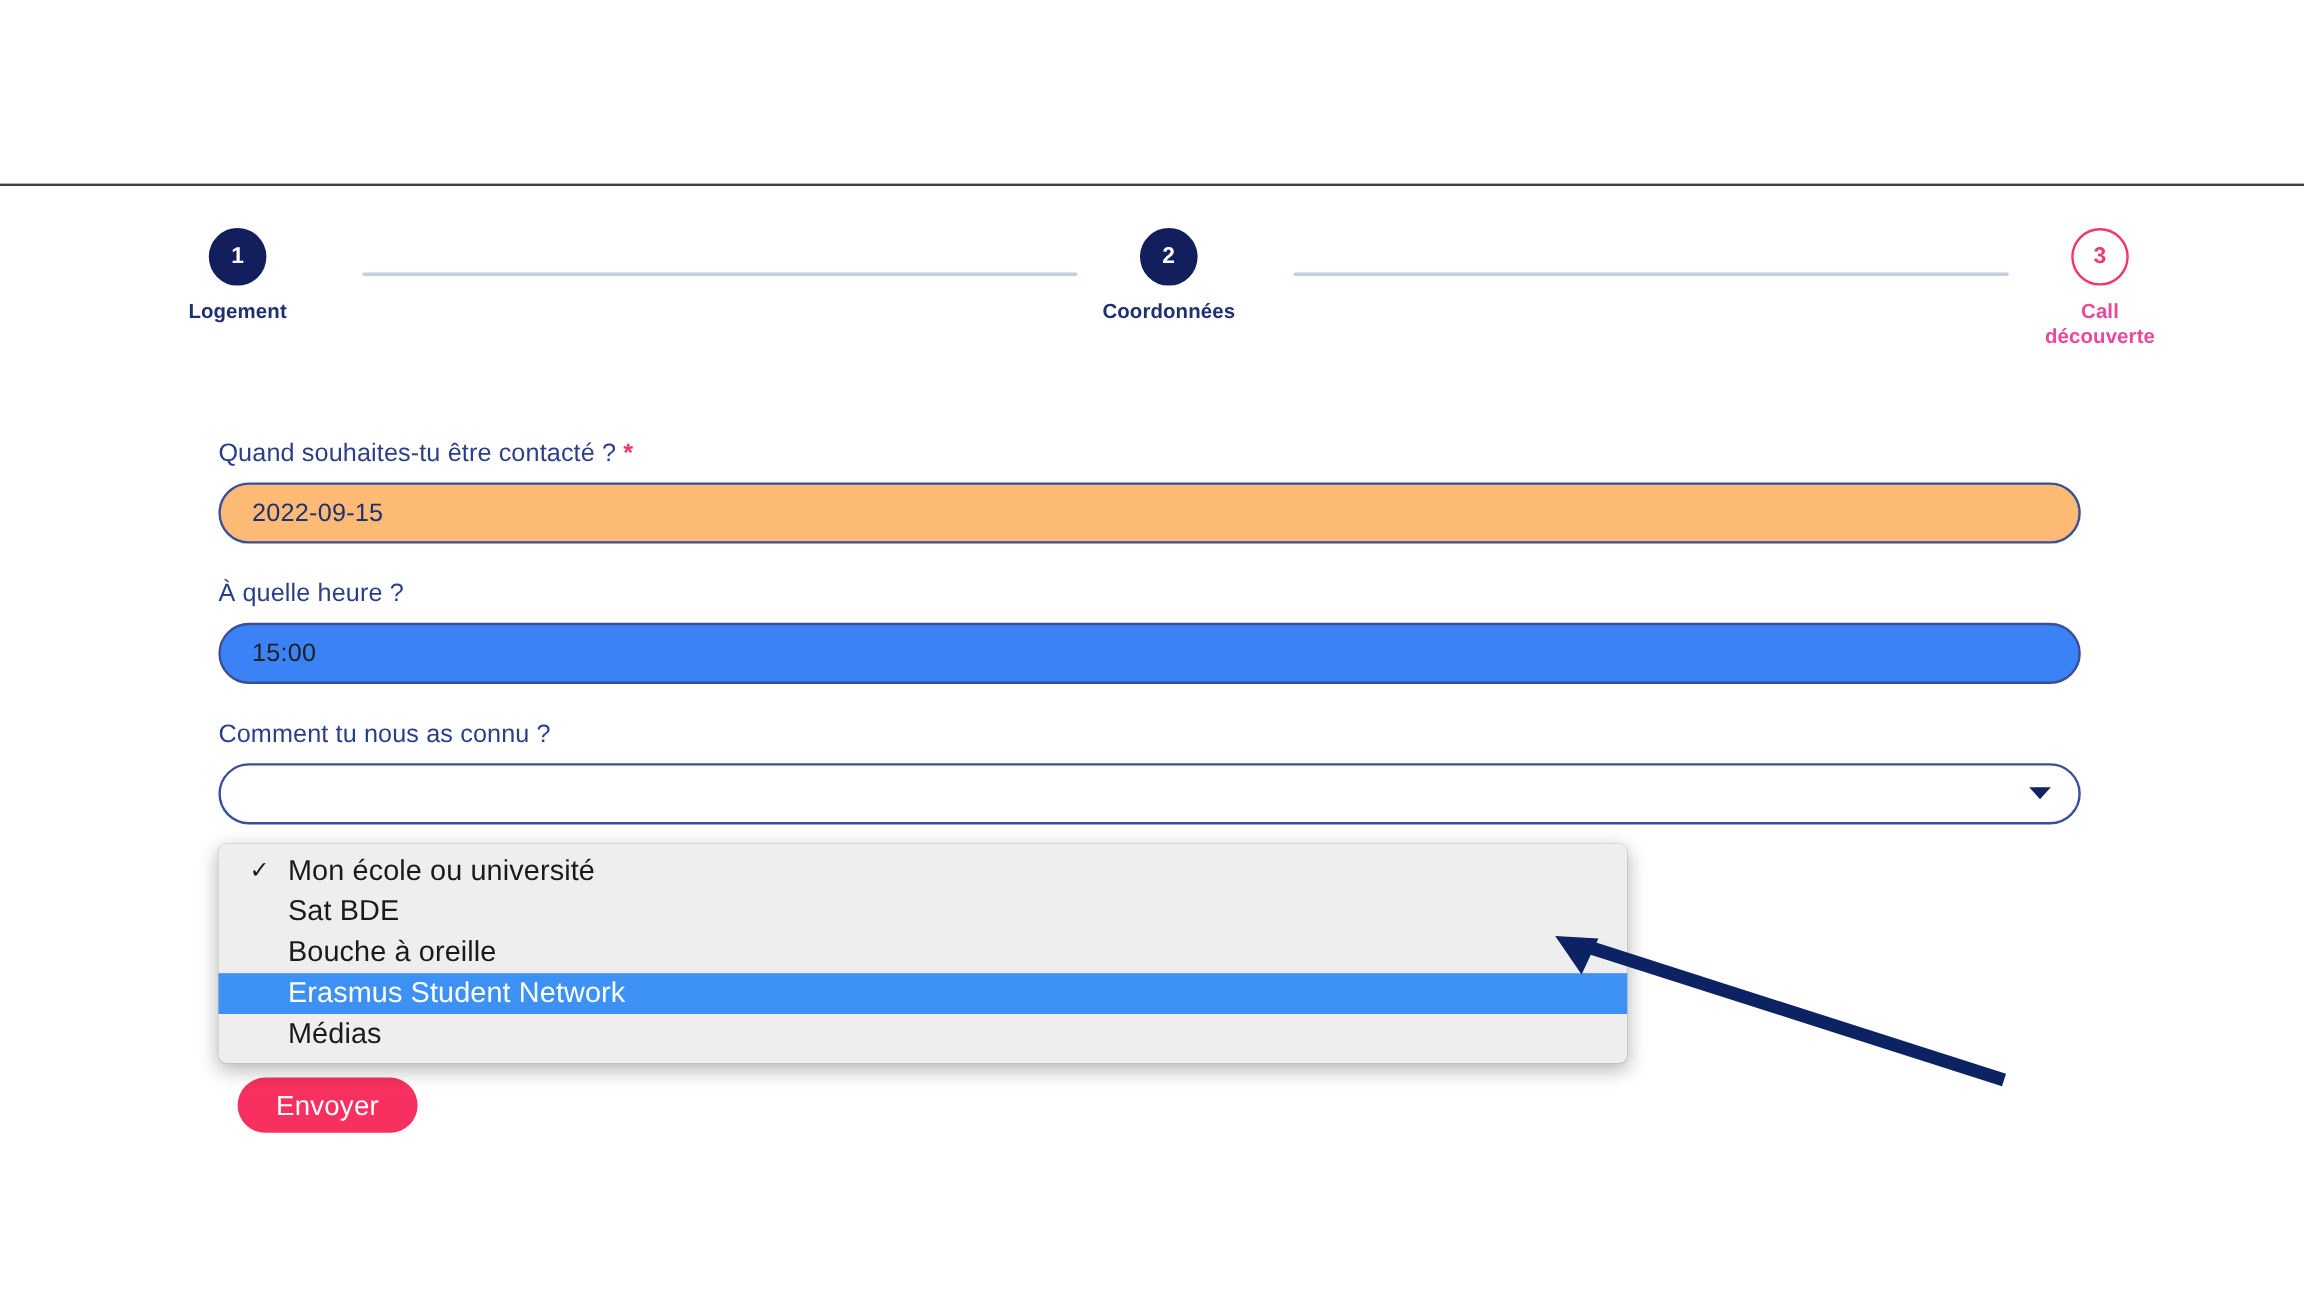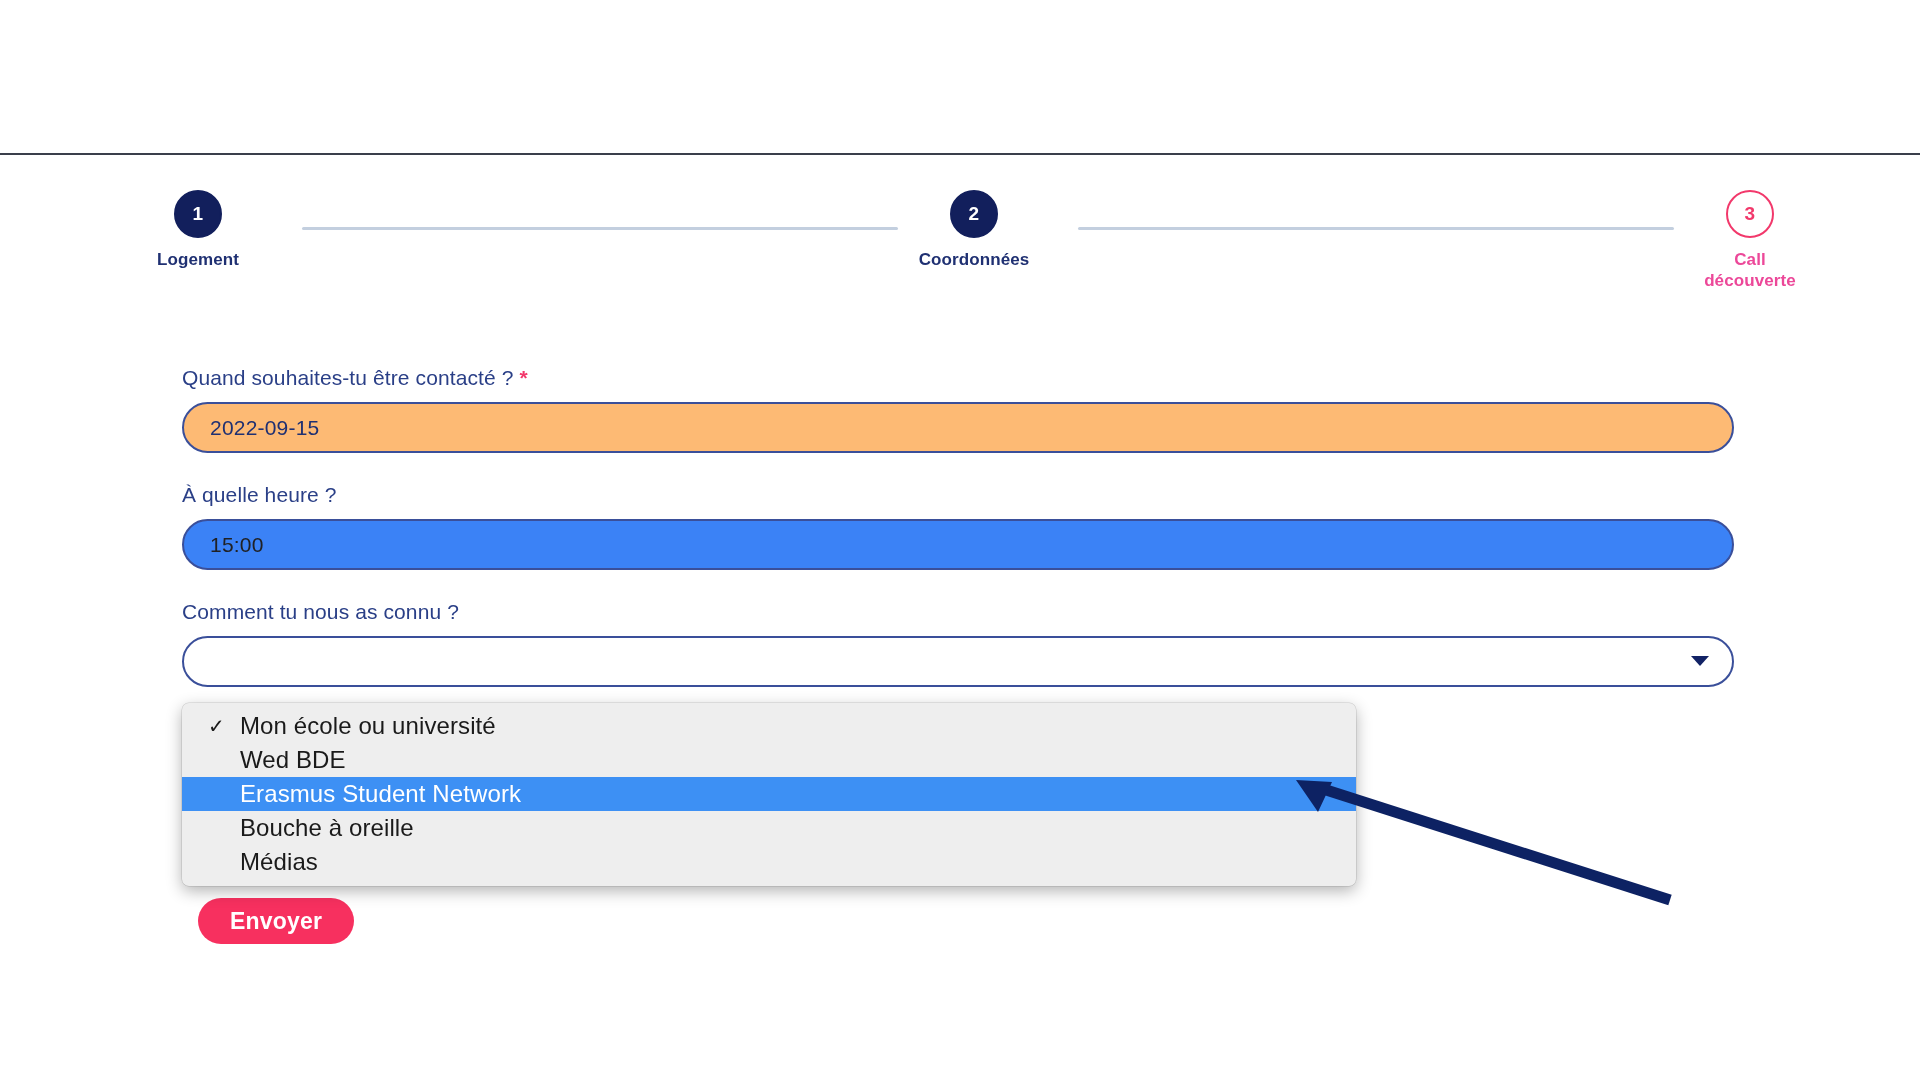--- a/index.html
+++ b/index.html
@@ -206,21 +206,21 @@
     left: 198px;
     top: 898px;
     height: 46px;
     padding: 0 32px;
     border: none;
     border-radius: 23px;
     background: #f7305f;
     color: #ffffff;
     font-family: "Liberation Sans", sans-serif;
     font-size: 23px;
-    font-weight: 700;
+    font-weight: 400;
     letter-spacing: 0.2px;
     cursor: pointer;
     z-index: 20;
   }
 
   
   #annotation-arrow {
     position: absolute;
     left: 1270px;
     top: 760px;
@@ -286,27 +286,27 @@
   </div>
 
   <button id="submit-btn">Envoyer</button>
 
   <div id="dropdown-popup">
     <div class="dd-option">
       <span class="dd-check">✓</span>
       <span>Mon école ou université</span>
     </div>
     <div class="dd-option">
-      <span>Wed BDE</span>
+      <span>Sat BDE</span>
+    </div>
+    <div class="dd-option">
+      <span>Bouche à oreille</span>
     </div>
     <div class="dd-option selected-row">
       <span>Erasmus Student Network</span>
-    </div>
-    <div class="dd-option">
-      <span>Bouche à oreille</span>
     </div>
     <div class="dd-option">
       <span>Médias</span>
     </div>
   </div>
 
   <svg id="annotation-arrow" viewBox="0 0 420 180" xmlns="http://www.w3.org/2000/svg">
     <path d="M 400 140 L 50 28" stroke="#0d2263" stroke-width="11" stroke-linecap="butt" fill="none"></path>
     <path d="M 26 20 L 62 22 L 48 52 Z" fill="#0d2263"></path>
   </svg>

